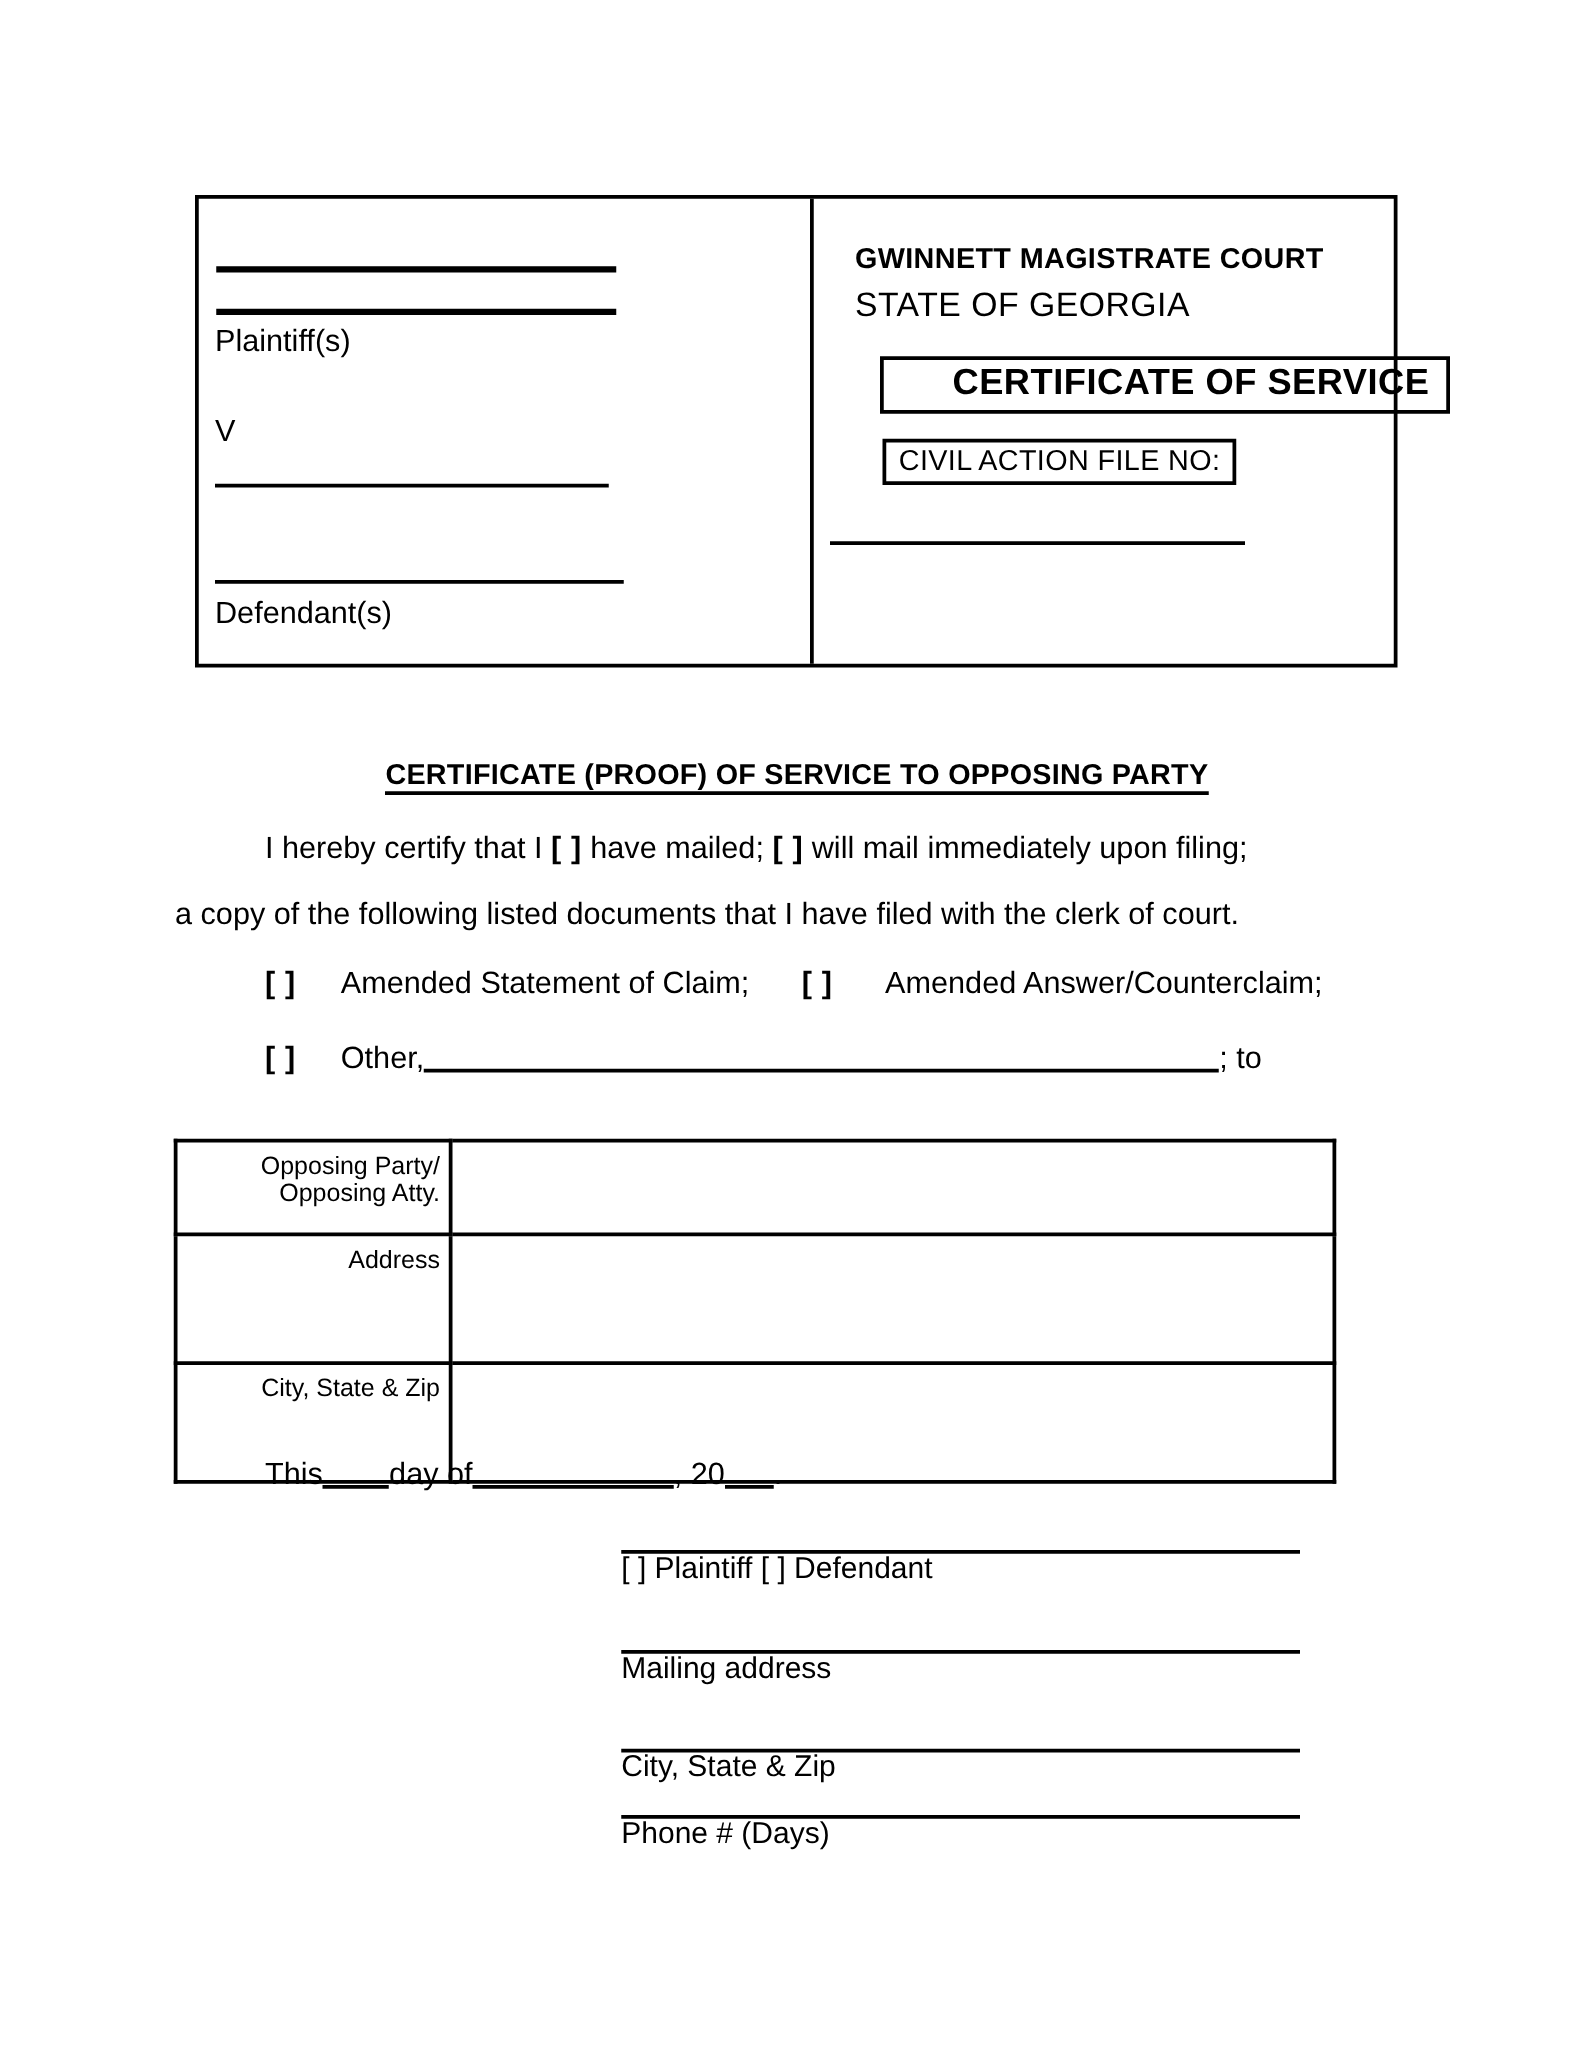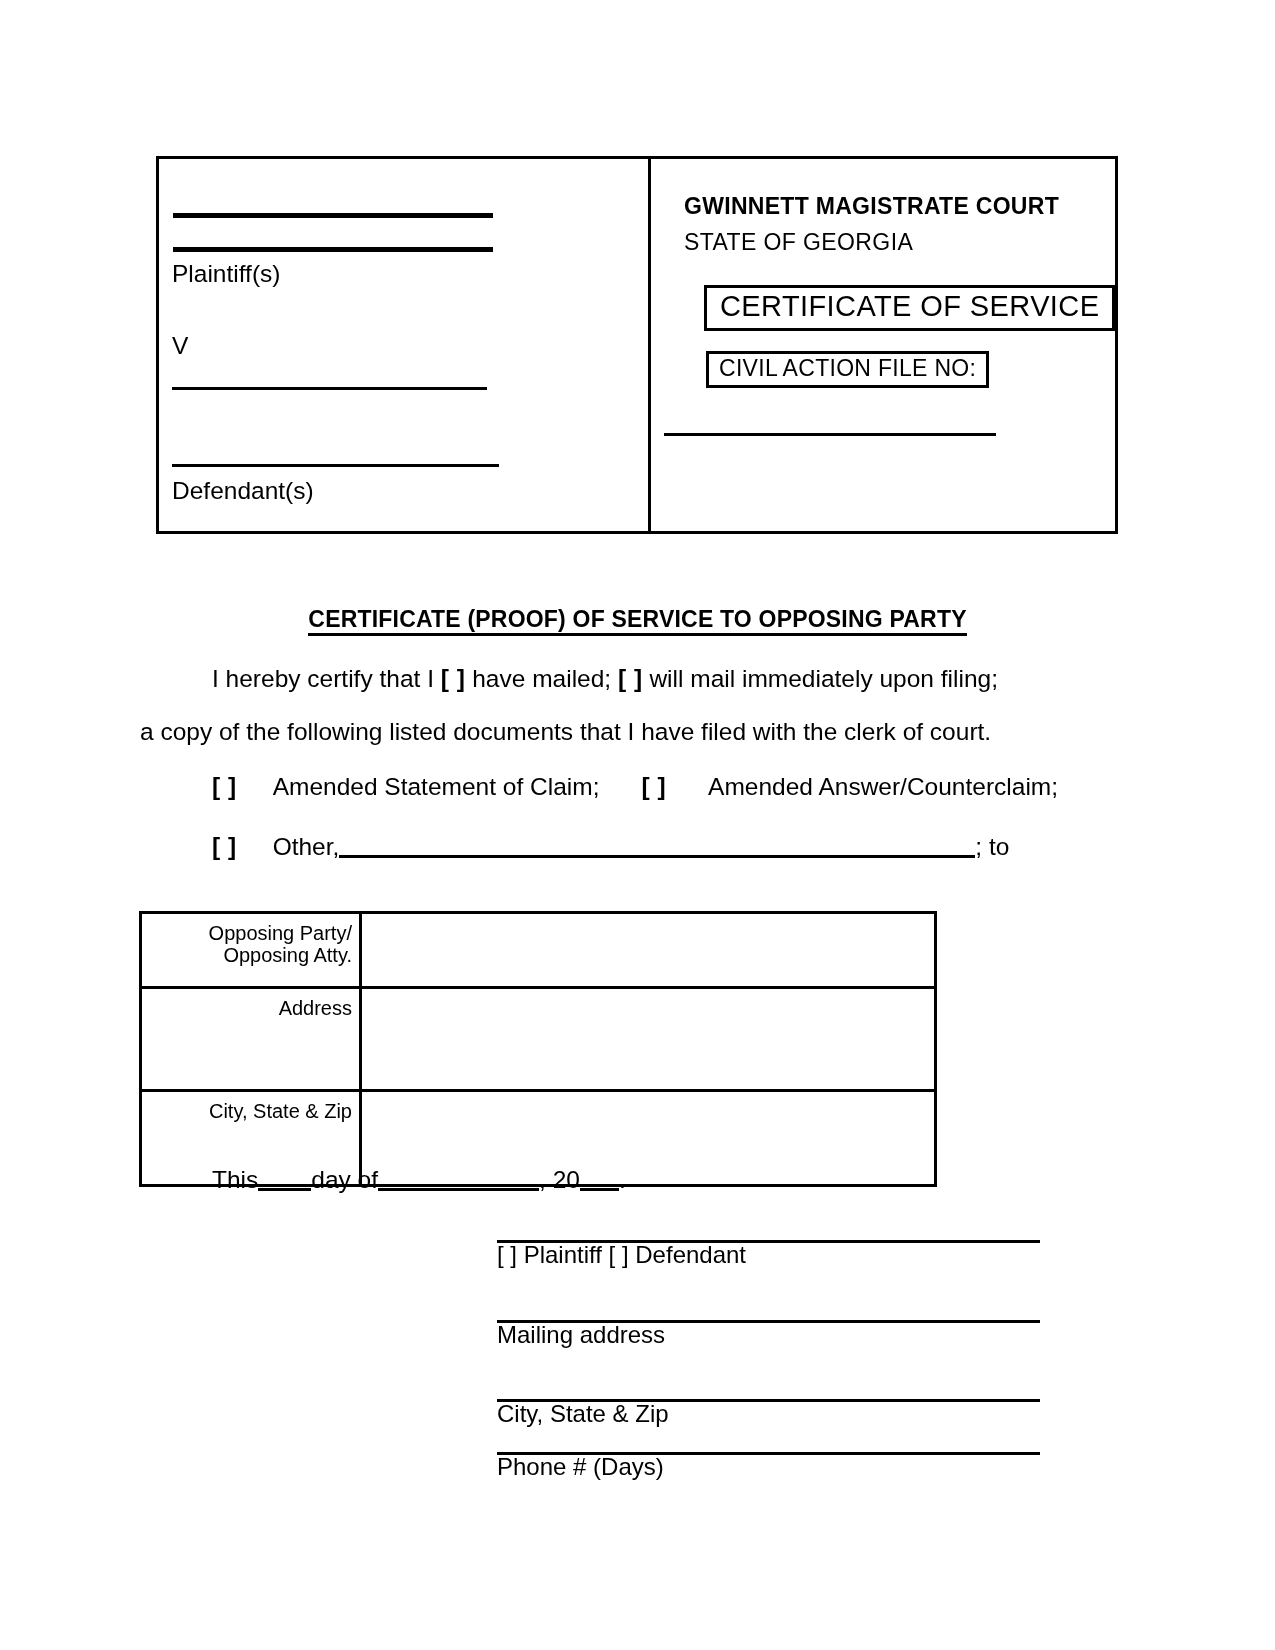--- a/index.html
+++ b/index.html
@@ -71,38 +71,39 @@
     top: 34px;
     font-size: 23px;
     font-weight: bold;
     letter-spacing: 0.3px;
     white-space: nowrap;
   }
   .state-name {
     position: absolute;
     left: 33px;
     top: 70px;
-    font-size: 23px;
+    font-size: 27px;
     letter-spacing: 0.4px;
     white-space: nowrap;
   }
   .title-box {
     position: absolute;
     left: 53px;
     top: 126px;
     border: 3px solid #000;
     padding: 4px 13px 7px 13px;
     box-sizing: border-box;
   }
   .title-box .t {
     font-size: 29px;
-    font-weight: normal;
+    font-weight: bold;
     letter-spacing: 0.4px;
     line-height: 1;
     white-space: nowrap;
+    margin-left: 42px;
   }
   .cafn-box {
     position: absolute;
     left: 55px;
     top: 192px;
     border: 3px solid #000;
     padding: 3px 10px 5px 10px;
     box-sizing: border-box;
   }
   .cafn-box .t {
@@ -145,21 +146,21 @@
     vertical-align: baseline;
     height: 1em;
     margin-bottom: -3px;
   }
 
   
   .party-table {
     position: absolute;
     left: 139px;
     top: 911px;
-    width: 798px;
+    width: 930px;
     border: 3px solid #000;
     border-collapse: collapse;
     box-sizing: border-box;
   }
   .party-table td {
     border: 3px solid #000;
     padding: 0;
     vertical-align: top;
   }
   .party-table td.lab {

